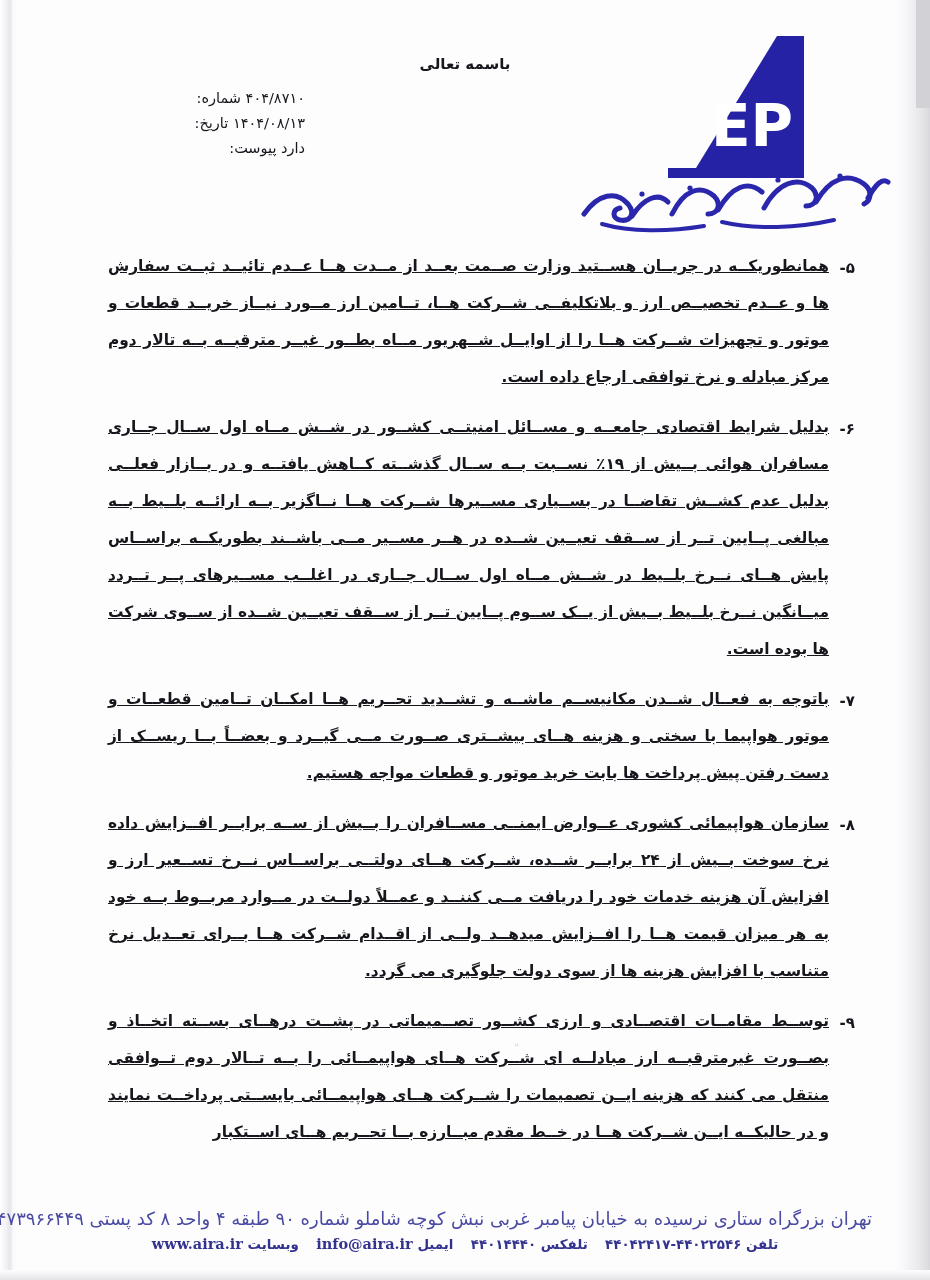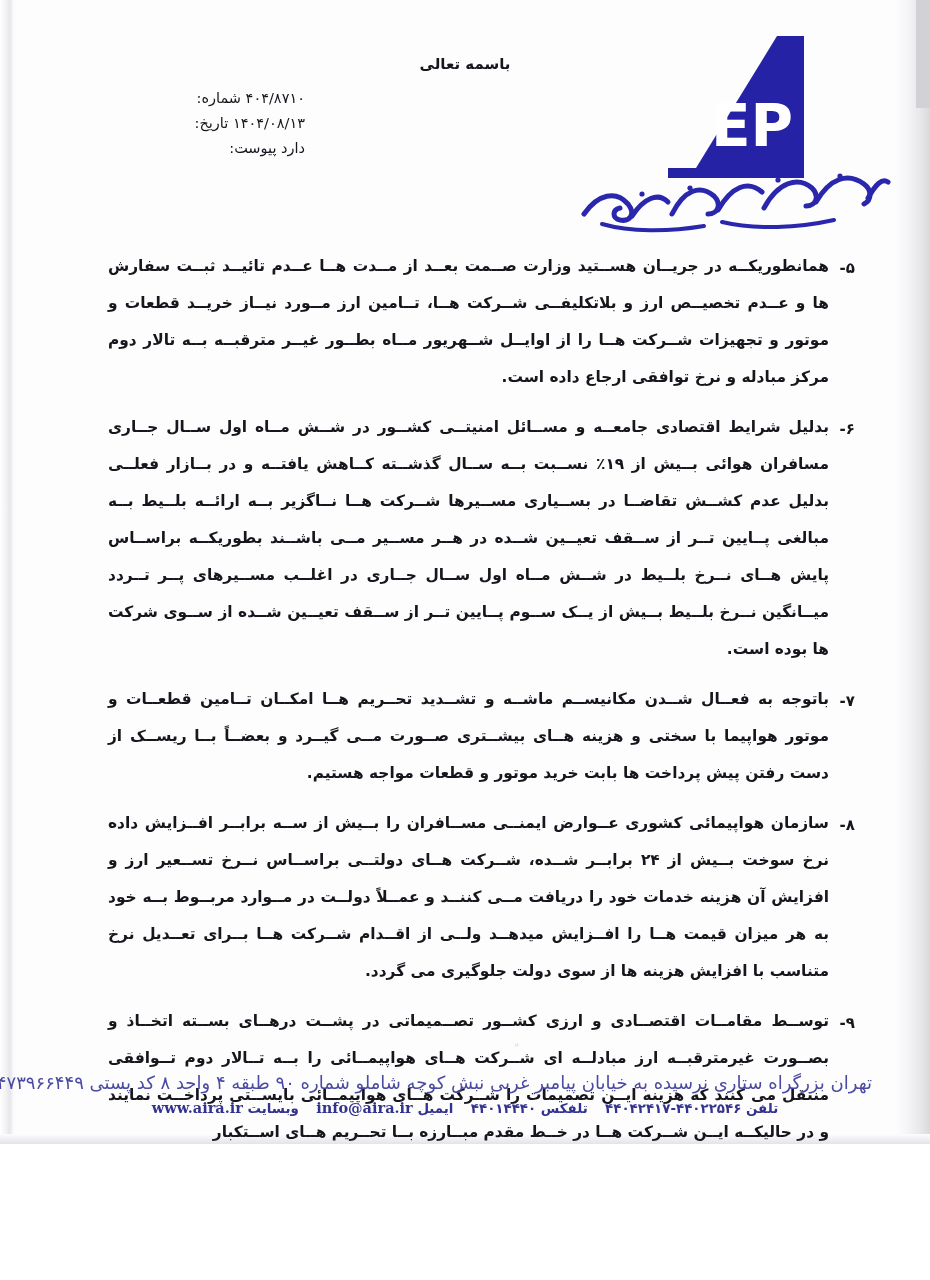--- a/index.html
+++ b/index.html
@@ -5,21 +5,21 @@
 <style>
   html, body {
     margin: 0;
     padding: 0;
     background: #ffffff;
   }
 
   .page {
     position: relative;
     width: 930px;
-    height: 1144px;
+    height: 1280px;
     margin: 0 auto;
     background: #fdfdfe;
     overflow: hidden;
     font-family: "DejaVu Sans", "Liberation Sans", sans-serif;
     color: #16161c;
     box-sizing: border-box;
   }
 
   
   .scan-edge-left {
@@ -130,20 +130,21 @@
   }
 
   .clause-text {
     flex: 1 1 auto;
     font-size: 15.4px;
     font-weight: bold;
     line-height: 37px;
     text-align: justify;
     text-align-last: right;
     letter-spacing: .1px;
+    text-decoration: underline;
   }
 
   
   .footer {
     position: absolute;
     bottom: 22px;
     left: 58px;
     right: 58px;
     text-align: center;
     color: #3b3b9a;

